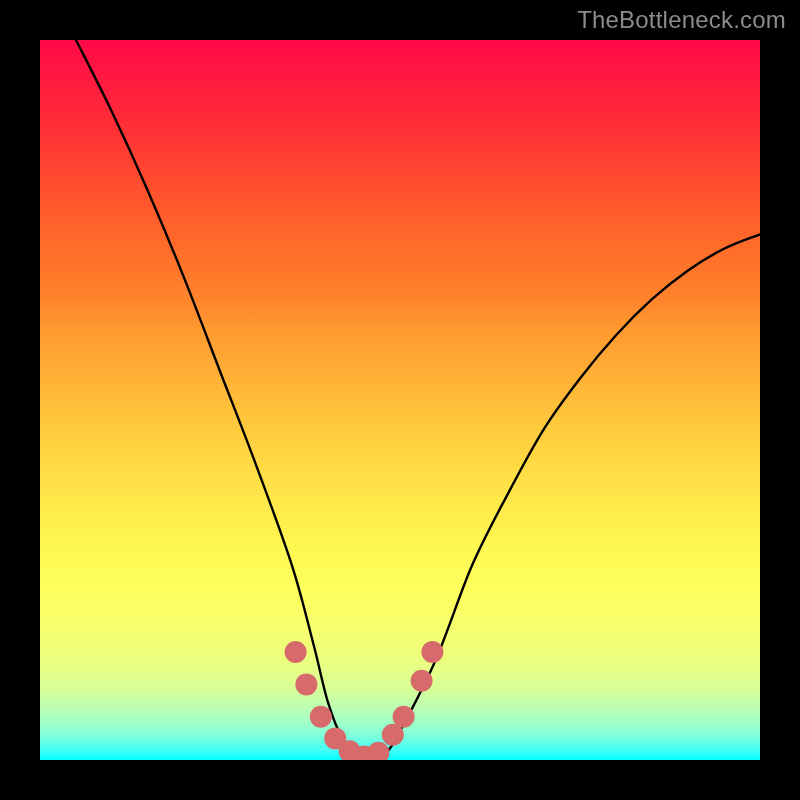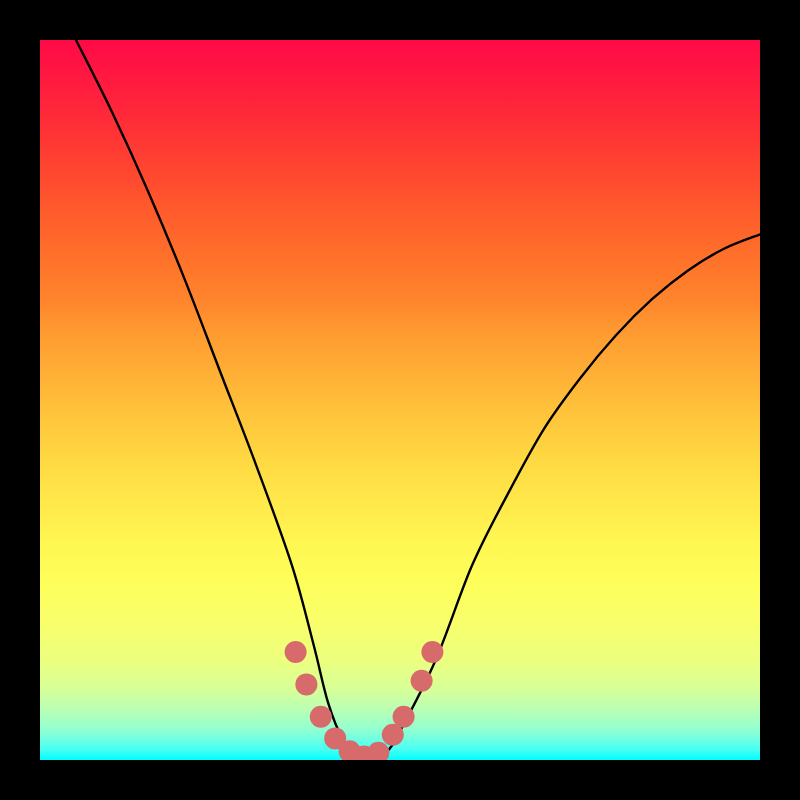--- a/index.html
+++ b/index.html
@@ -80,13 +80,14 @@
           <circle cx="324" cy="716.4" r="11" fill="#d76b6b"></circle>
           <circle cx="338.4" cy="712.8" r="11" fill="#d76b6b"></circle>
           <circle cx="352.8" cy="694.8" r="11" fill="#d76b6b"></circle>
           <circle cx="363.6" cy="676.8" r="11" fill="#d76b6b"></circle>
           <circle cx="381.6" cy="640.8" r="11" fill="#d76b6b"></circle>
           <circle cx="392.40000000000003" cy="612" r="11" fill="#d76b6b"></circle>
         </g>
     </svg>
   </div>
 
+  <div class="watermark">TheBottleneck.com</div>
 </div>
 
 </body></html>

